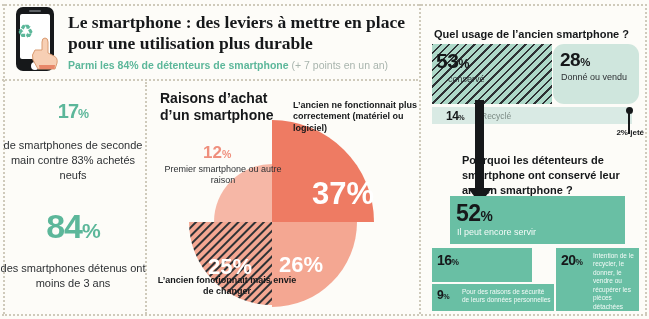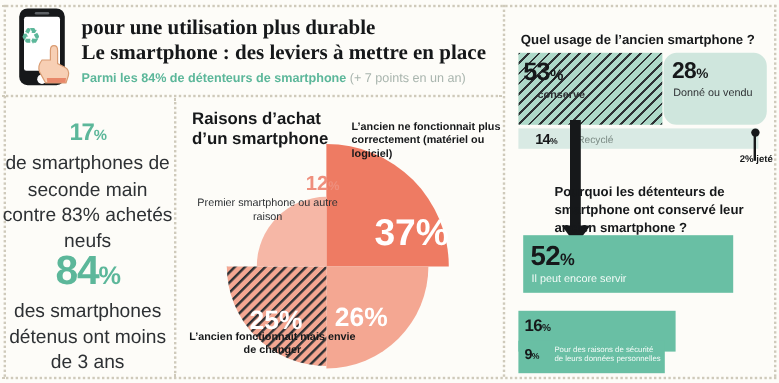--- a/index.html
+++ b/index.html
@@ -50,36 +50,36 @@
   }
   .head-sub { position:absolute; left:68px; top:59px; width:350px; font-size:10.5px; white-space:nowrap; }
   .head-sub .b { font-weight:bold; color:#5cb79a; }
   .head-sub .l { color:#a9b5ae; }
 
   
   .leftcol { position:absolute; left:0; top:82px; width:146px; height:237px; }
   .stat { position:absolute; left:0; width:146px; text-align:center; }
   .stat .num { font-weight:bold; color:#5cb79a; letter-spacing:-1px; }
   .stat .num .pc { font-size:0.62em; }
-  .stat .desc { font-size:16px; color:#2e3134; line-height:1.35; margin-top:3px; }
+  .stat .desc { font-size:11px; color:#2e3134; line-height:1.35; margin-top:15px; }
   #stat0 { top:18px; }
   #stat0 .num { font-size:20px; }
   #stat1 { top:125px; }
   #stat1 .num { font-size:34px; }
 
   
   .piepanel { position:absolute; left:148px; top:82px; width:272px; height:237px; }
   .pie-title {
     position:absolute; left:12px; top:8px; font-size:14px; font-weight:bold;
     color:#16181a; line-height:1.2;
   }
   .pie-svg { position:absolute; left:0; top:0; }
   .pie-lbl { position:absolute; line-height:1.25; }
   .lbl-37 { left:145px; top:18px; width:125px; font-size:9px; font-weight:bold; color:#16181a; }
-  .lbl-12num { left:55px; top:60px; width:80px; text-align:right; font-size:17px; font-weight:bold; color:#ef8f7d; }
+  .lbl-12num { left:55px; top:60px; width:80px; font-size:17px; font-weight:bold; color:#ef8f7d; }
   .lbl-12num .pc { font-size:0.62em; }
   .lbl-12 { left:14px; top:82px; width:122px; text-align:center; font-size:9px; color:#2e3134; }
   .lbl-26 { left:170px; top:180px; width:102px; font-size:9px; color:#2e3134; }
   .lbl-25 { left:4px; top:193px; width:150px; text-align:center; font-size:9px; font-weight:bold; color:#16181a; }
   .invalue { font-weight:bold; fill:#ffffff; }
 
   
   .rightcol { position:absolute; left:422px; top:0; width:227px; height:319px; }
   .r-title { position:absolute; font-weight:bold; color:#16181a; }
   #q1 { left:12px; top:28px; font-size:11px;text-align:right; }
@@ -87,46 +87,46 @@
 
   .blk { position:absolute; }
   .blk .n { font-weight:bold; color:#16181a; letter-spacing:-0.5px; }
   .blk .n .pc { font-size:0.6em; }
   .blk .t { color:#2e3134; }
 
   #b53 { left:10px; top:44px; width:120px; height:60px; background:#aed9c9; overflow:hidden; }
   #b53 .hatch { position:absolute; inset:0;
      background: repeating-linear-gradient(-45deg, #2e3134 0 1.6px, rgba(0,0,0,0) 1.6px 6px); }
   #b53 .n { position:absolute; left:4px; top:5px; font-size:21px; }
-  #b53 .t { position:absolute; left:4px; top:30px; font-size:9px; font-weight:bold;padding-left:12px; }
+  #b53 .t { position:absolute; left:4px; top:30px; font-size:9px; font-weight:normal;padding-left:12px; }
 
   #b28 { left:131px; top:44px; width:86px; height:60px; background:#cfe6dd;border-radius:11px; }
   #b28 .n { position:absolute; left:7px; top:5px; font-size:19px; }
   #b28 .t { position:absolute; left:8px; top:28px; font-size:9px; line-height:1.25; }
 
   #b14 { left:10px; top:107px; width:200px; height:17px; background:#d9eae4; }
   #b14 .n { position:absolute; left:14px; top:2px; font-size:12px; }
   #b14 .t { position:absolute; left:49px; top:4px; font-size:8.5px; color:#7b8a84; }
   #b2 { position:absolute; left:150px; top:128px; width:72px; text-align:right; font-size:8px; font-weight:bold; color:#16181a; }
   .tick2 { position:absolute; left:206px; top:108px; width:2px; height:26px; background:#16181a; }
   .tick2dot { position:absolute; left:203.5px; top:107px; width:7px; height:7px; background:#16181a; border-radius:50%; }
 
   .arrow { position:absolute; left:53px; top:100px; width:2px; height:0; }
   .arrow .shaft { position:absolute; left:0; top:0; width:9px; height:90px; background:#16181a; }
   .arrow .head {
     position:absolute; left:-7.5px; top:88px; width:0; height:0;
     border-left:12px solid transparent; border-right:12px solid transparent;
     border-top:16px solid #16181a;
   }
 
-  #b52 { left:14px; top:196px; width:175px; height:48px; background:#69bfa4; }
+  #b52 { left:28px; top:196px; width:175px; height:48px; background:#69bfa4; }
   #b52 .n { position:absolute; left:6px; top:4px; font-size:23px; }
   #b52 .t { position:absolute; left:7px; top:31px; font-size:9px; color:#f4fbf8; }
 
-  #b16 { left:10px; top:248px; width:131px; height:34px; background:#69bfa4;margin-top:11px; }
+  #b16 { left:10px; top:248px; width:100px; height:34px; background:#69bfa4; }
   #b16 .n { position:absolute; left:5px; top:4px; font-size:14px; }
   #b16 .t { position:absolute; left:36px; top:5px; width:86px; font-size:8.5px; color:#f4fbf8; line-height:1.25; }
 
   #b9 { left:10px; top:284px; width:122px; height:27px; background:#69bfa4; }
   #b9 .n { position:absolute; left:5px; top:4px; font-size:12px; }
   #b9 .t { position:absolute; left:30px; top:4px; width:90px; font-size:6.5px; color:#f4fbf8; line-height:1.3; }
 
   #b20 { left:134px; top:248px; width:83px; height:63px; background:#69bfa4; }
   #b20 .n { position:absolute; left:5px; top:4px; font-size:14px; }
   #b20 .t { position:absolute; left:37px; top:4px; width:44px; font-size:6.5px; color:#f4fbf8; line-height:1.3; }
@@ -151,22 +151,22 @@
         <div class="phone-screen"></div>
         <div class="phone-home"></div>
       </div>
       <div class="recycle-glyph">♻</div>
       <svg class="hand" viewBox="0 0 30 38">
         <path d="M5 17 L12 17 L12 9 Q12 5 15 5 Q18 5 18 9 L18 20 L24 23 Q28 25 27 30 L25 36 L8 36 L3 27 Q1 22 5 17 Z" fill="#f7cfb4" stroke="#d99c73" stroke-width="1"></path>
         <path d="M9 32 L25 32 L24.5 36 L9.5 36 Z" fill="#e8886a"></path>
       </svg>
     </div>
     <div class="head-title">
+      <div>Le smartphone : des leviers à mettre en place</div>
       <div>pour une utilisation plus durable</div>
-      <div>Le smartphone : des leviers à mettre en place</div>
     </div>
     <div class="head-sub">
       <span class="b">Parmi les 84% de détenteurs de smartphone</span>
       <span class="l">(+ 7 points en un an)</span>
     </div>
   </div>
 
   <div class="leftcol">
     <div class="stat" id="stat0">
       <div class="num"><span>17</span><span class="pc">%</span></div>
@@ -248,15 +248,19 @@
 
     <div class="blk" id="b16">
       <div class="n"><span>16</span><span class="pc">%</span></div>
     </div>
 
     <div class="blk" id="b9">
       <div class="n"><span>9</span><span class="pc">%</span></div>
       <div class="t">Pour des raisons de sécurité de leurs données personnelles</div>
     </div>
 
+    <div class="blk" id="b20">
+      <div class="n"><span>20</span><span class="pc">%</span></div>
+      <div class="t">Intention de le recycler, le donner, le vendre ou récupérer les pièces détachées</div>
+    </div>
 
   </div>
 </div>
 
 </body></html>

